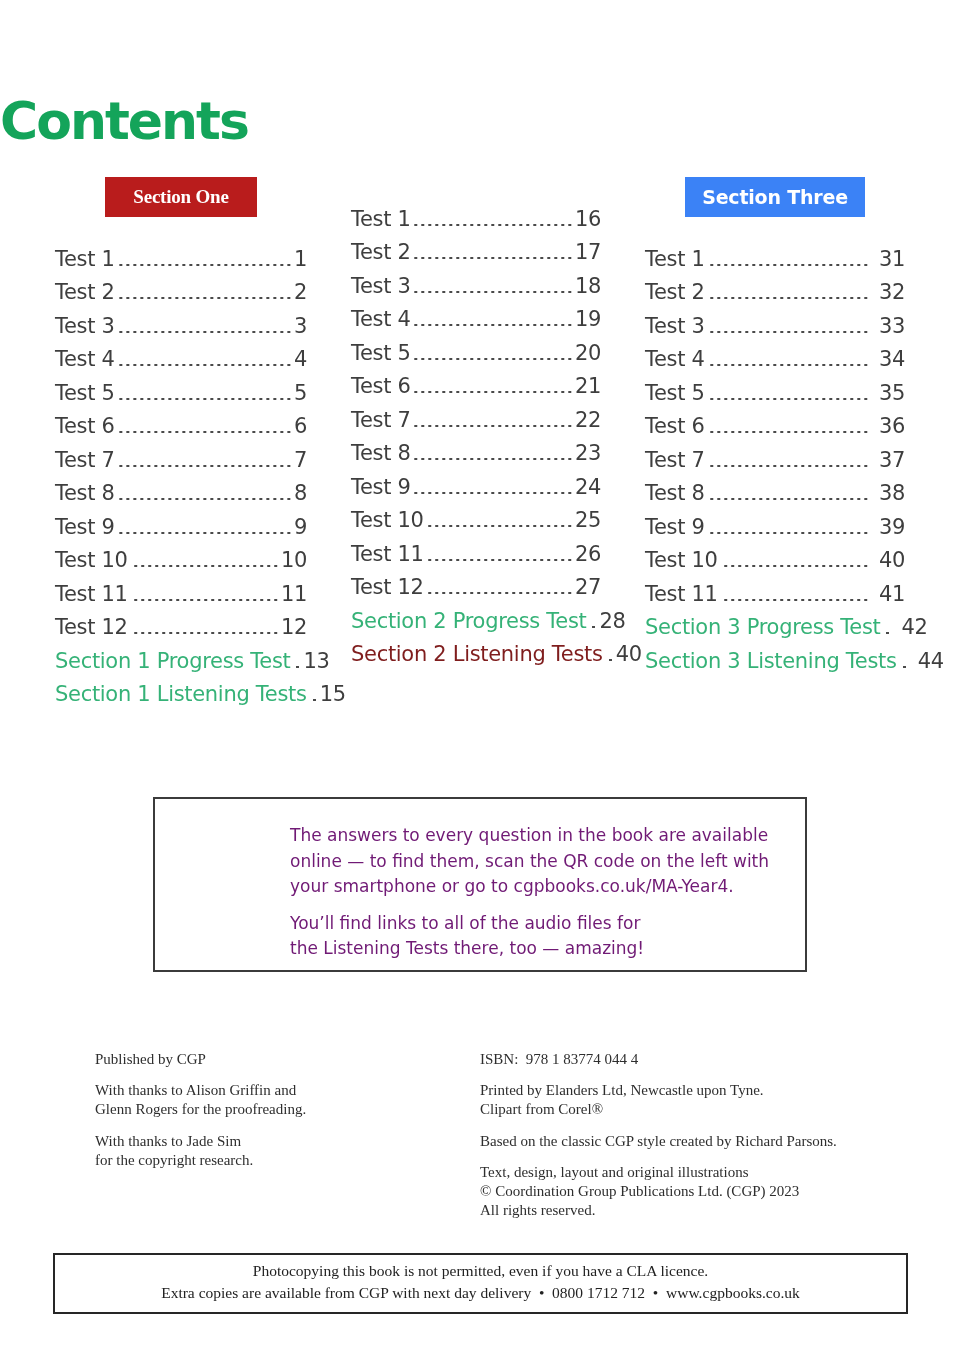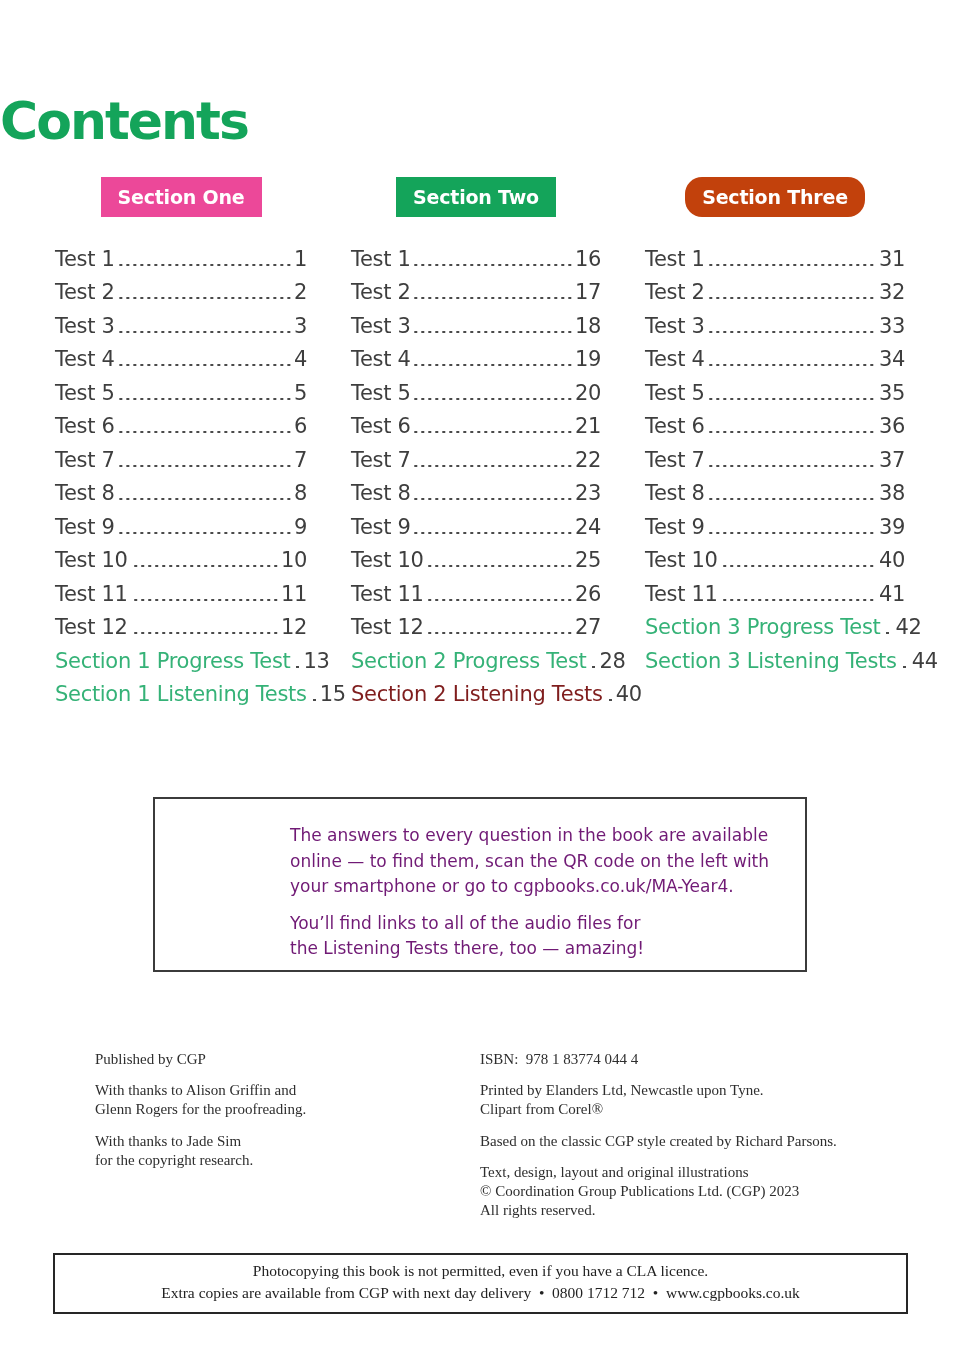--- a/index.html
+++ b/index.html
@@ -47,21 +47,21 @@
     min-width:8px;
     height:4px;
     align-self:flex-end;
     margin:0 2px 9px 3px;
     background-image:radial-gradient(circle,#4a4a4a 1.25px,rgba(0,0,0,0) 1.45px);
     background-size:7px 4px;
     background-repeat:repeat-x;
     background-position:right center;
   }
   .toc-page{white-space:nowrap;}
-  .toc-col.col3 .toc-page{margin-left:2px;}
+  .toc-col.col3 .toc-page{margin-left:8px;}
   .note-box{
     position:absolute;left:153px;top:797px;
     width:654px;height:175px;
     box-sizing:border-box;
     border:2px solid #3b3b3b;
   }
   .note-inner{
     margin:24px 12px 0 135px;
     font-size:17px;
     line-height:1.5;
@@ -94,21 +94,21 @@
 </style>
 </head>
 <body>
 
 <div id="page">
 
   <h1 class="title" style="color: rgb(20, 164, 90);">Contents</h1>
 
   <div class="toc">
       <div class="toc-col">
-        <div class="header-box" style="background: #ec4899;">
+        <div class="header-box" style="background: #b91c1c; font-family: Liberation Serif, serif;">
           <span>Section One</span>
         </div>
         <div class="rows">
           <div class="toc-row">
             <span class="toc-label">Test 1</span>
             <span class="toc-dots"></span>
             <span class="toc-page">1</span>
           </div>
           <div class="toc-row">
             <span class="toc-label">Test 2</span>
@@ -171,23 +171,20 @@
             <span class="toc-page">13</span>
           </div>
           <div class="toc-row">
             <span class="toc-label" style="color: rgb(53, 178, 119);">Section 1 Listening Tests</span>
             <span class="toc-dots"></span>
             <span class="toc-page">15</span>
           </div>
         </div>
       </div>
       <div class="toc-col">
-        <div class="header-box" style="background: rgb(20, 164, 90);">
-          <span>Section Two</span>
-        </div>
         <div class="rows">
           <div class="toc-row">
             <span class="toc-label">Test 1</span>
             <span class="toc-dots"></span>
             <span class="toc-page">16</span>
           </div>
           <div class="toc-row">
             <span class="toc-label">Test 2</span>
             <span class="toc-dots"></span>
             <span class="toc-page">17</span>
@@ -248,21 +245,21 @@
             <span class="toc-page">28</span>
           </div>
           <div class="toc-row">
             <span class="toc-label" style="color: #7f1d1d;">Section 2 Listening Tests</span>
             <span class="toc-dots"></span>
             <span class="toc-page">40</span>
           </div>
         </div>
       </div>
       <div class="toc-col col3">
-        <div class="header-box" style="background: #c2410c; border-radius: 17px;">
+        <div class="header-box" style="background: #3b82f6;">
           <span>Section Three</span>
         </div>
         <div class="rows">
           <div class="toc-row">
             <span class="toc-label">Test 1</span>
             <span class="toc-dots"></span>
             <span class="toc-page">31</span>
           </div>
           <div class="toc-row">
             <span class="toc-label">Test 2</span>

